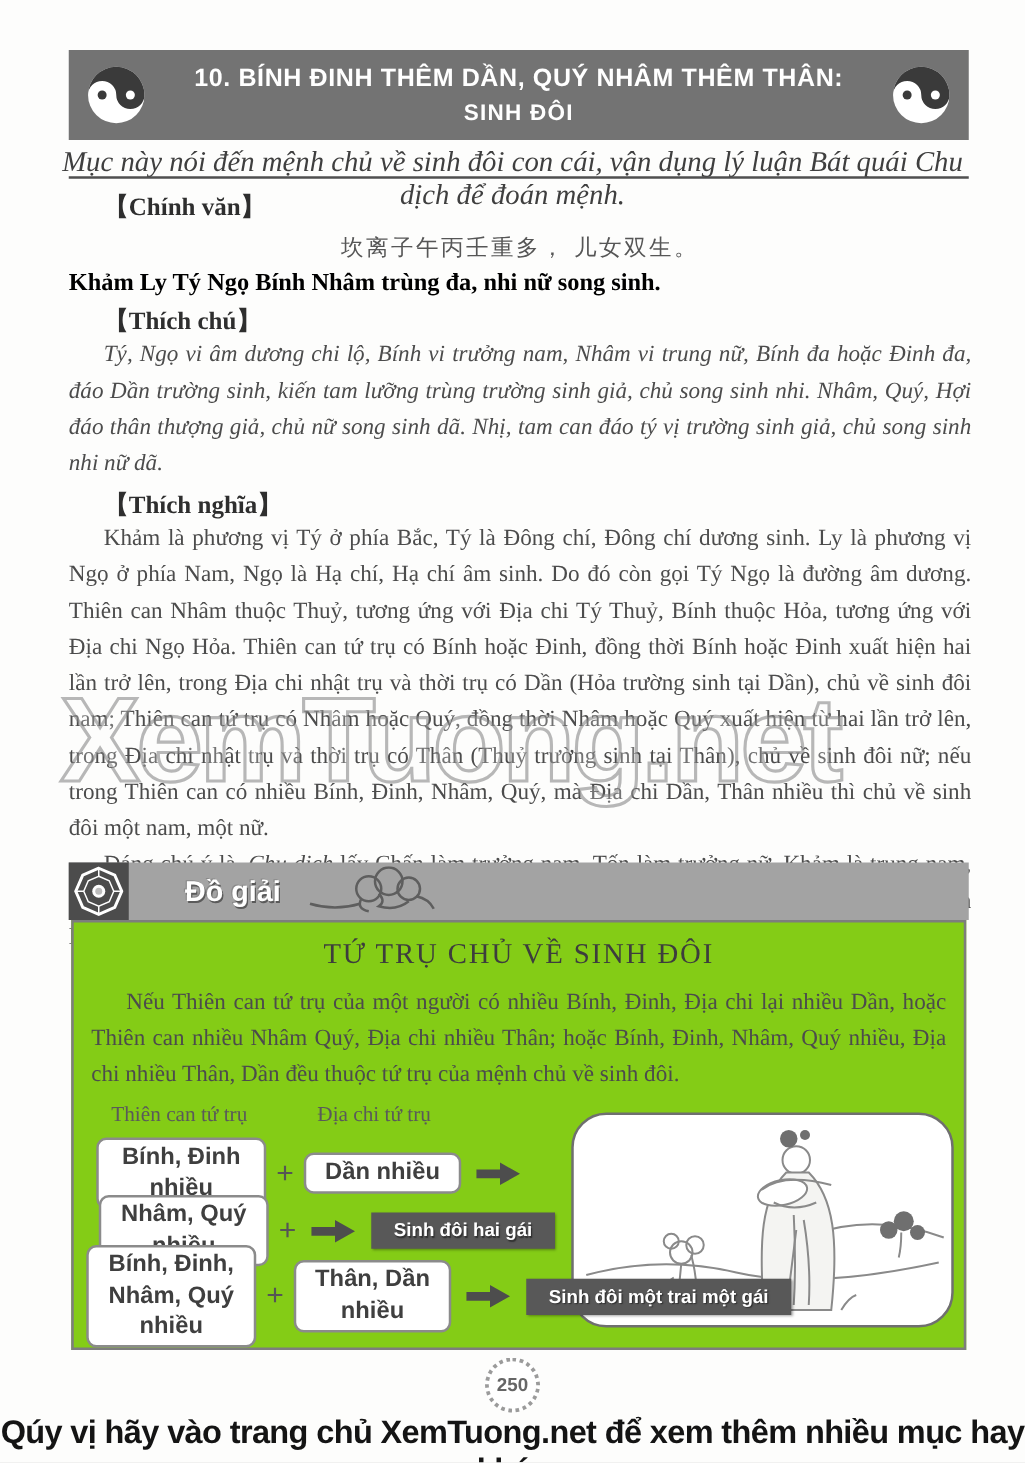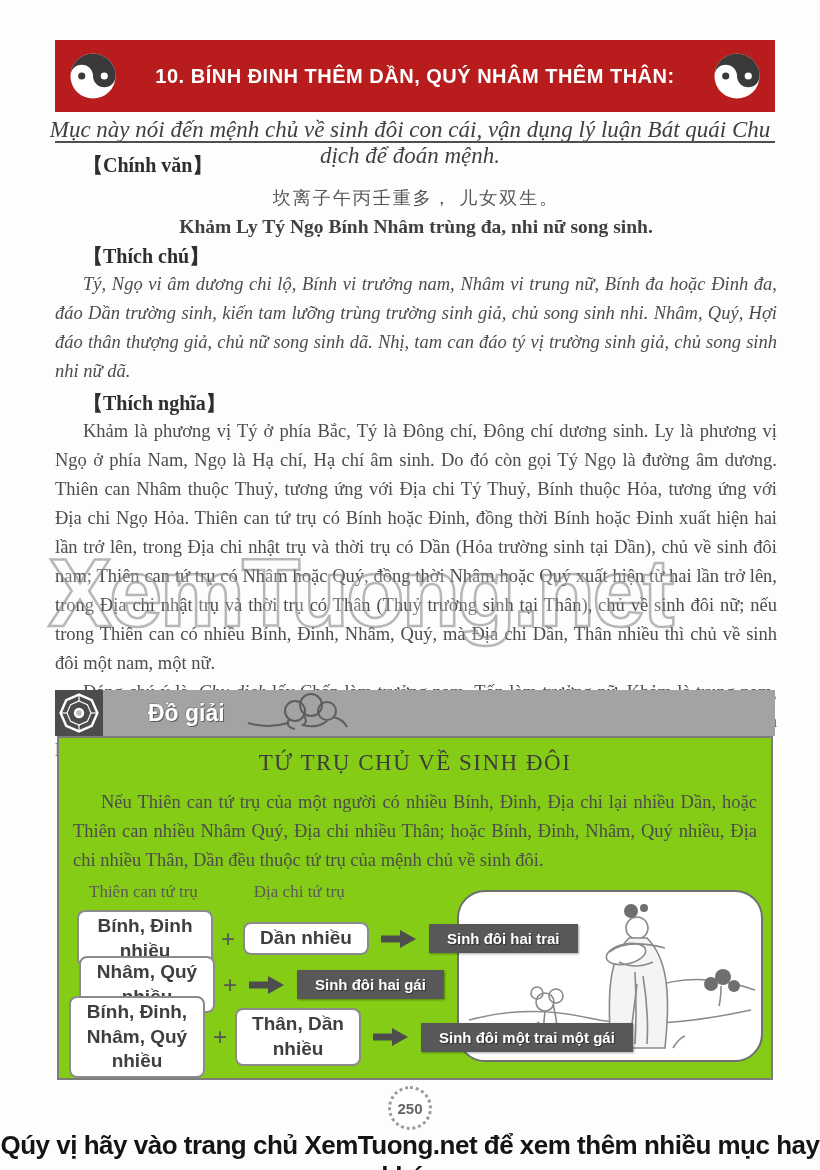--- a/index.html
+++ b/index.html
@@ -5,38 +5,38 @@
   * { margin:0; padding:0; box-sizing:border-box; }
   html,body { background:#e8e8e8; }
   .page {
     position:relative; width:820px; height:1170px; background:#fdfdfc;
     font-family:"Liberation Serif", serif; color:#4a4a4a; overflow:hidden;
     margin:0 auto;
   }
   
   .header-bar {
     position:absolute; left:55px; top:40px; width:720px; height:72px;
-    background:#b91c1c; display:flex; align-items:center; justify-content:space-between;
+    background:#737373; display:flex; align-items:center; justify-content:space-between;
     padding:16px 14px;
   }
   .yinyang { width:48px; height:48px; flex:0 0 auto; }
   .header-titles { flex:1; text-align:center; color:#fff; font-family:"Liberation Sans", sans-serif; }
   .header-title1 { font-size:20px; font-weight:bold; letter-spacing:.5px; }
   .header-title2 { font-size:18px; font-weight:bold; margin-top:5px; letter-spacing:1px; }
   .subtitle {
     position:absolute; left:40px; top:117px; width:740px; text-align:center;
     font-style:italic; font-size:23px; color:#3f3f3f;
   }
   .divider { position:absolute; left:55px; top:141px; width:720px; border-top:2px solid #4f4f4f; }
 
   
   .text-flow { position:absolute; left:55px; top:150px; width:722px; }
   .sec-head { font-size:20px; font-weight:bold; color:#2e2e2e; margin-top:2px; }
   .chinese-line { text-align:center; font-size:18px; color:#565656; margin-top:7px; letter-spacing:2px; }
-  .trans-line { text-align:center; font-size:19.5px; font-weight:bold; color:#404040; margin-top:6px; }
+  .trans-line { text-align:left; font-size:19.5px; font-weight:bold; color:#000000; margin-top:6px; }
   .para { font-size:18.5px; line-height:29px; text-align:justify; text-indent:28px; color:#4c4c4c; }
   .para.italic { font-style:italic; }
   .inline-italic { font-style:italic; }
 
   
   .watermark {
     position:absolute; left:48px; top:538px; width:740px; z-index:6;
     font-family:"Liberation Sans", sans-serif; font-weight:bold; font-size:96px;
     letter-spacing:-3px; color:rgba(255,255,255,0.22);
     -webkit-text-stroke:2.5px rgba(125,125,125,0.55);
@@ -115,20 +115,21 @@
 
   <div class="header-bar">
     <svg class="yinyang" viewBox="0 0 100 100" style="transform:rotate(-90deg)">
       <circle cx="50" cy="50" r="47" fill="#ffffff"></circle>
       <path d="M50 3 a47 47 0 0 1 0 94 a23.5 23.5 0 0 1 0-47 a23.5 23.5 0 0 0 0-47" fill="#3a3a3a"></path>
       <circle cx="50" cy="26.5" r="7.5" fill="#3a3a3a"></circle>
       <circle cx="50" cy="73.5" r="7.5" fill="#ffffff"></circle>
     </svg>
     <div class="header-titles">
       <div class="header-title1">10. BÍNH ĐINH THÊM DẦN, QUÝ NHÂM THÊM THÂN:</div>
+      <div class="header-title2">SINH ĐÔI</div>
     </div>
     <svg class="yinyang" viewBox="0 0 100 100" style="transform:rotate(-90deg)">
       <circle cx="50" cy="50" r="47" fill="#ffffff"></circle>
       <path d="M50 3 a47 47 0 0 1 0 94 a23.5 23.5 0 0 1 0-47 a23.5 23.5 0 0 0 0-47" fill="#3a3a3a"></path>
       <circle cx="50" cy="26.5" r="7.5" fill="#3a3a3a"></circle>
       <circle cx="50" cy="73.5" r="7.5" fill="#ffffff"></circle>
     </svg>
   </div>
 
   <div class="subtitle">Mục này nói đến mệnh chủ về sinh đôi con cái, vận dụng lý luận Bát quái Chu dịch để đoán mệnh.</div>
@@ -224,21 +225,20 @@
         <span>Địa chi tứ trụ</span>
       </div>
 
       <div class="diag-row row-0">
         <div class="cond-box cond-left">Bính, Đinh nhiều</div>
         <div class="plus">+</div>
         <div class="cond-box cond-right">Dần nhiều</div>
         <svg class="arrow" width="36" height="20" viewBox="0 0 36 20">
             <polygon points="0,6.5 19,6.5 19,1 35,10 19,19 19,13.5 0,13.5" fill="#4d4d4d"></polygon>
           </svg>
-        <div class="result-box">Sinh đôi hai trai</div>
       </div>
 
       <div class="diag-row row-1">
         <div class="cond-box cond-left">Nhâm, Quý nhiều</div>
         <div class="plus">+</div>
         <svg class="arrow" width="36" height="20" viewBox="0 0 36 20">
             <polygon points="0,6.5 19,6.5 19,1 35,10 19,19 19,13.5 0,13.5" fill="#4d4d4d"></polygon>
           </svg>
         <div class="result-box">Sinh đôi hai gái</div>
       </div>

